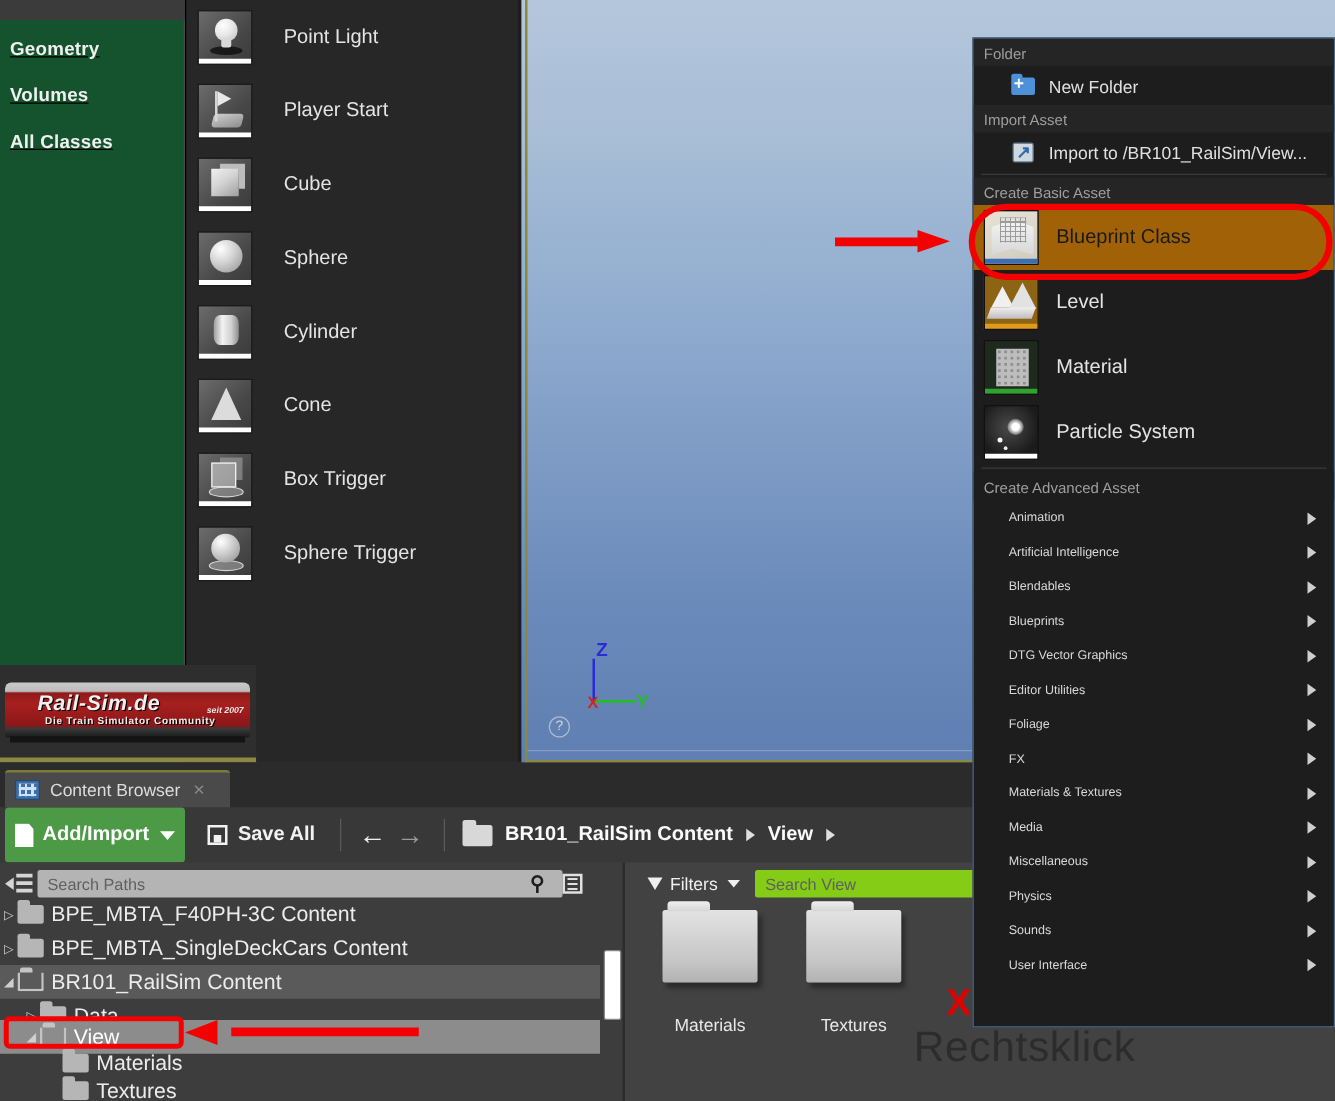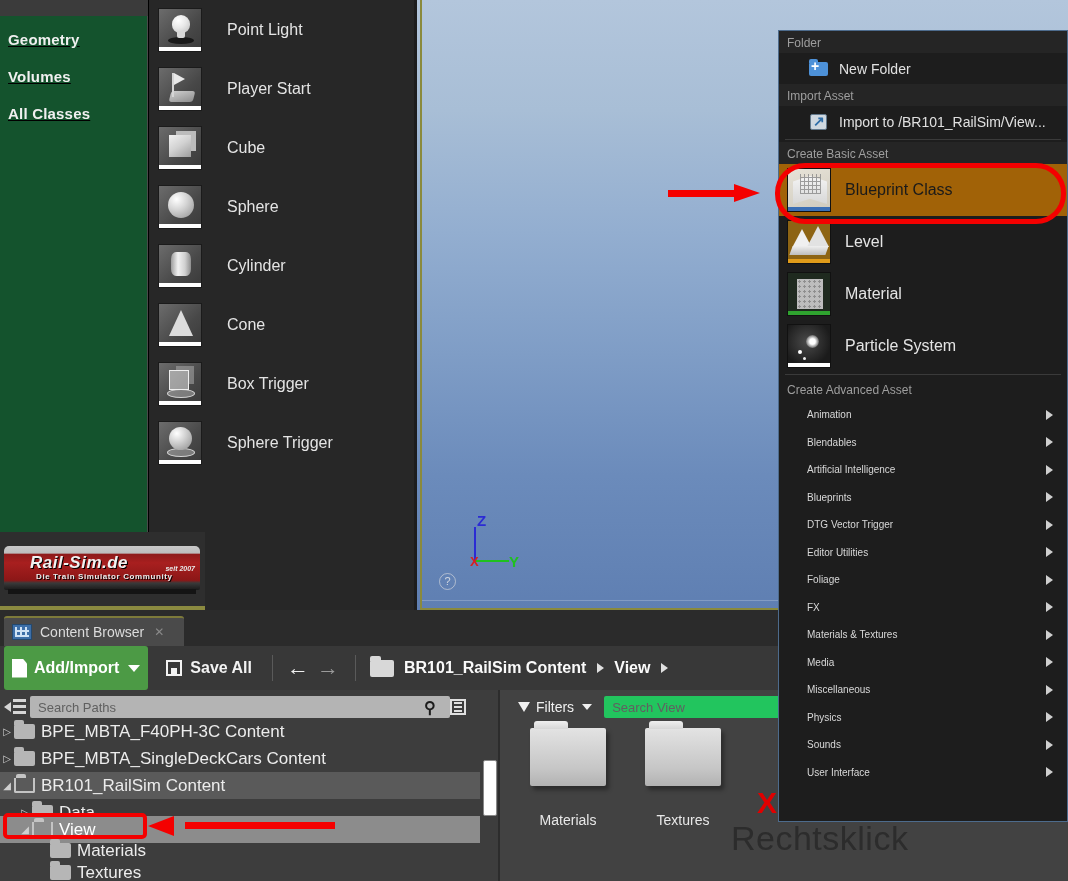--- a/index.html
+++ b/index.html
@@ -305,21 +305,21 @@
   #paths-vsep { position:absolute; left:498px; top:0; width:2px; height:191px; background:#2c2c2c; }
 
   #assets-panel { position:absolute; left:500px; top:0; width:568px; height:191px; background:#424242; }
   #assets-toolbar { position:absolute; left:0; top:4px; width:568px; height:26px; display:flex; align-items:center; }
   #filters-btn { display:flex; align-items:center; margin-left:18px; color:#f0f0f0; font-size:14px; }
   #filter-funnel { width:0; height:0; margin-right:6px;
     border-left:6px solid transparent; border-right:6px solid transparent; border-top:10px solid #f0f0f0; }
   #filters-caret { margin-left:8px; width:0; height:0;
     border-left:5px solid transparent; border-right:5px solid transparent; border-top:6px solid #f0f0f0; }
   #search-view-input {
-    margin-left:12px; width:184px; height:22px; background:#22c55e; border:none; border-radius:2px;
+    margin-left:12px; width:184px; height:22px; background:#84cc16; border:none; border-radius:2px;
     color:#555; font-size:13px; padding-left:8px; font-family:"Liberation Sans", sans-serif;
   }
   #search-view-input::placeholder { color:#606060; }
 
   .asset-tile { position:absolute; width:96px; text-align:center; }
   .asset-folder {
     width:76px; height:58px; margin:0 auto; background: linear-gradient(180deg,#e3e3e3 0%,#c6c6c6 70%,#b2b2b2 100%);
     border-radius:2px; position:relative;
     box-shadow: 3px 4px 4px rgba(0,0,0,.35);
   }
@@ -622,33 +622,33 @@
     </div>
 
     <div class="ctx-divider"></div>
     <div id="ctx-adv-hdr">Create Advanced Asset</div>
 
     <div class="ctx-sub">
       <span>Animation</span>
       <div class="arrow"></div>
     </div>
     <div class="ctx-sub">
+      <span>Artificial Intelligence</span>
+      <div class="arrow"></div>
+    </div>
+    <div class="ctx-sub">
       <span>Blendables</span>
       <div class="arrow"></div>
     </div>
     <div class="ctx-sub">
-      <span>Artificial Intelligence</span>
-      <div class="arrow"></div>
-    </div>
-    <div class="ctx-sub">
       <span>Blueprints</span>
       <div class="arrow"></div>
     </div>
     <div class="ctx-sub">
-      <span>DTG Vector Trigger</span>
+      <span>DTG Vector Graphics</span>
       <div class="arrow"></div>
     </div>
     <div class="ctx-sub">
       <span>Editor Utilities</span>
       <div class="arrow"></div>
     </div>
     <div class="ctx-sub">
       <span>Foliage</span>
       <div class="arrow"></div>
     </div>

